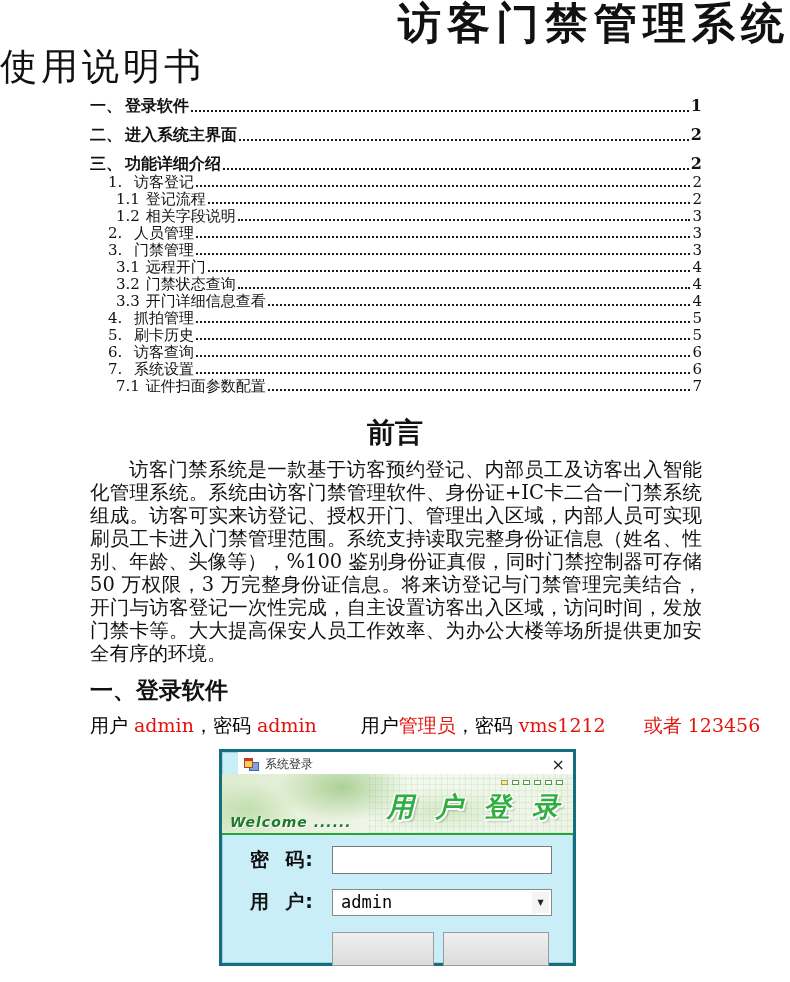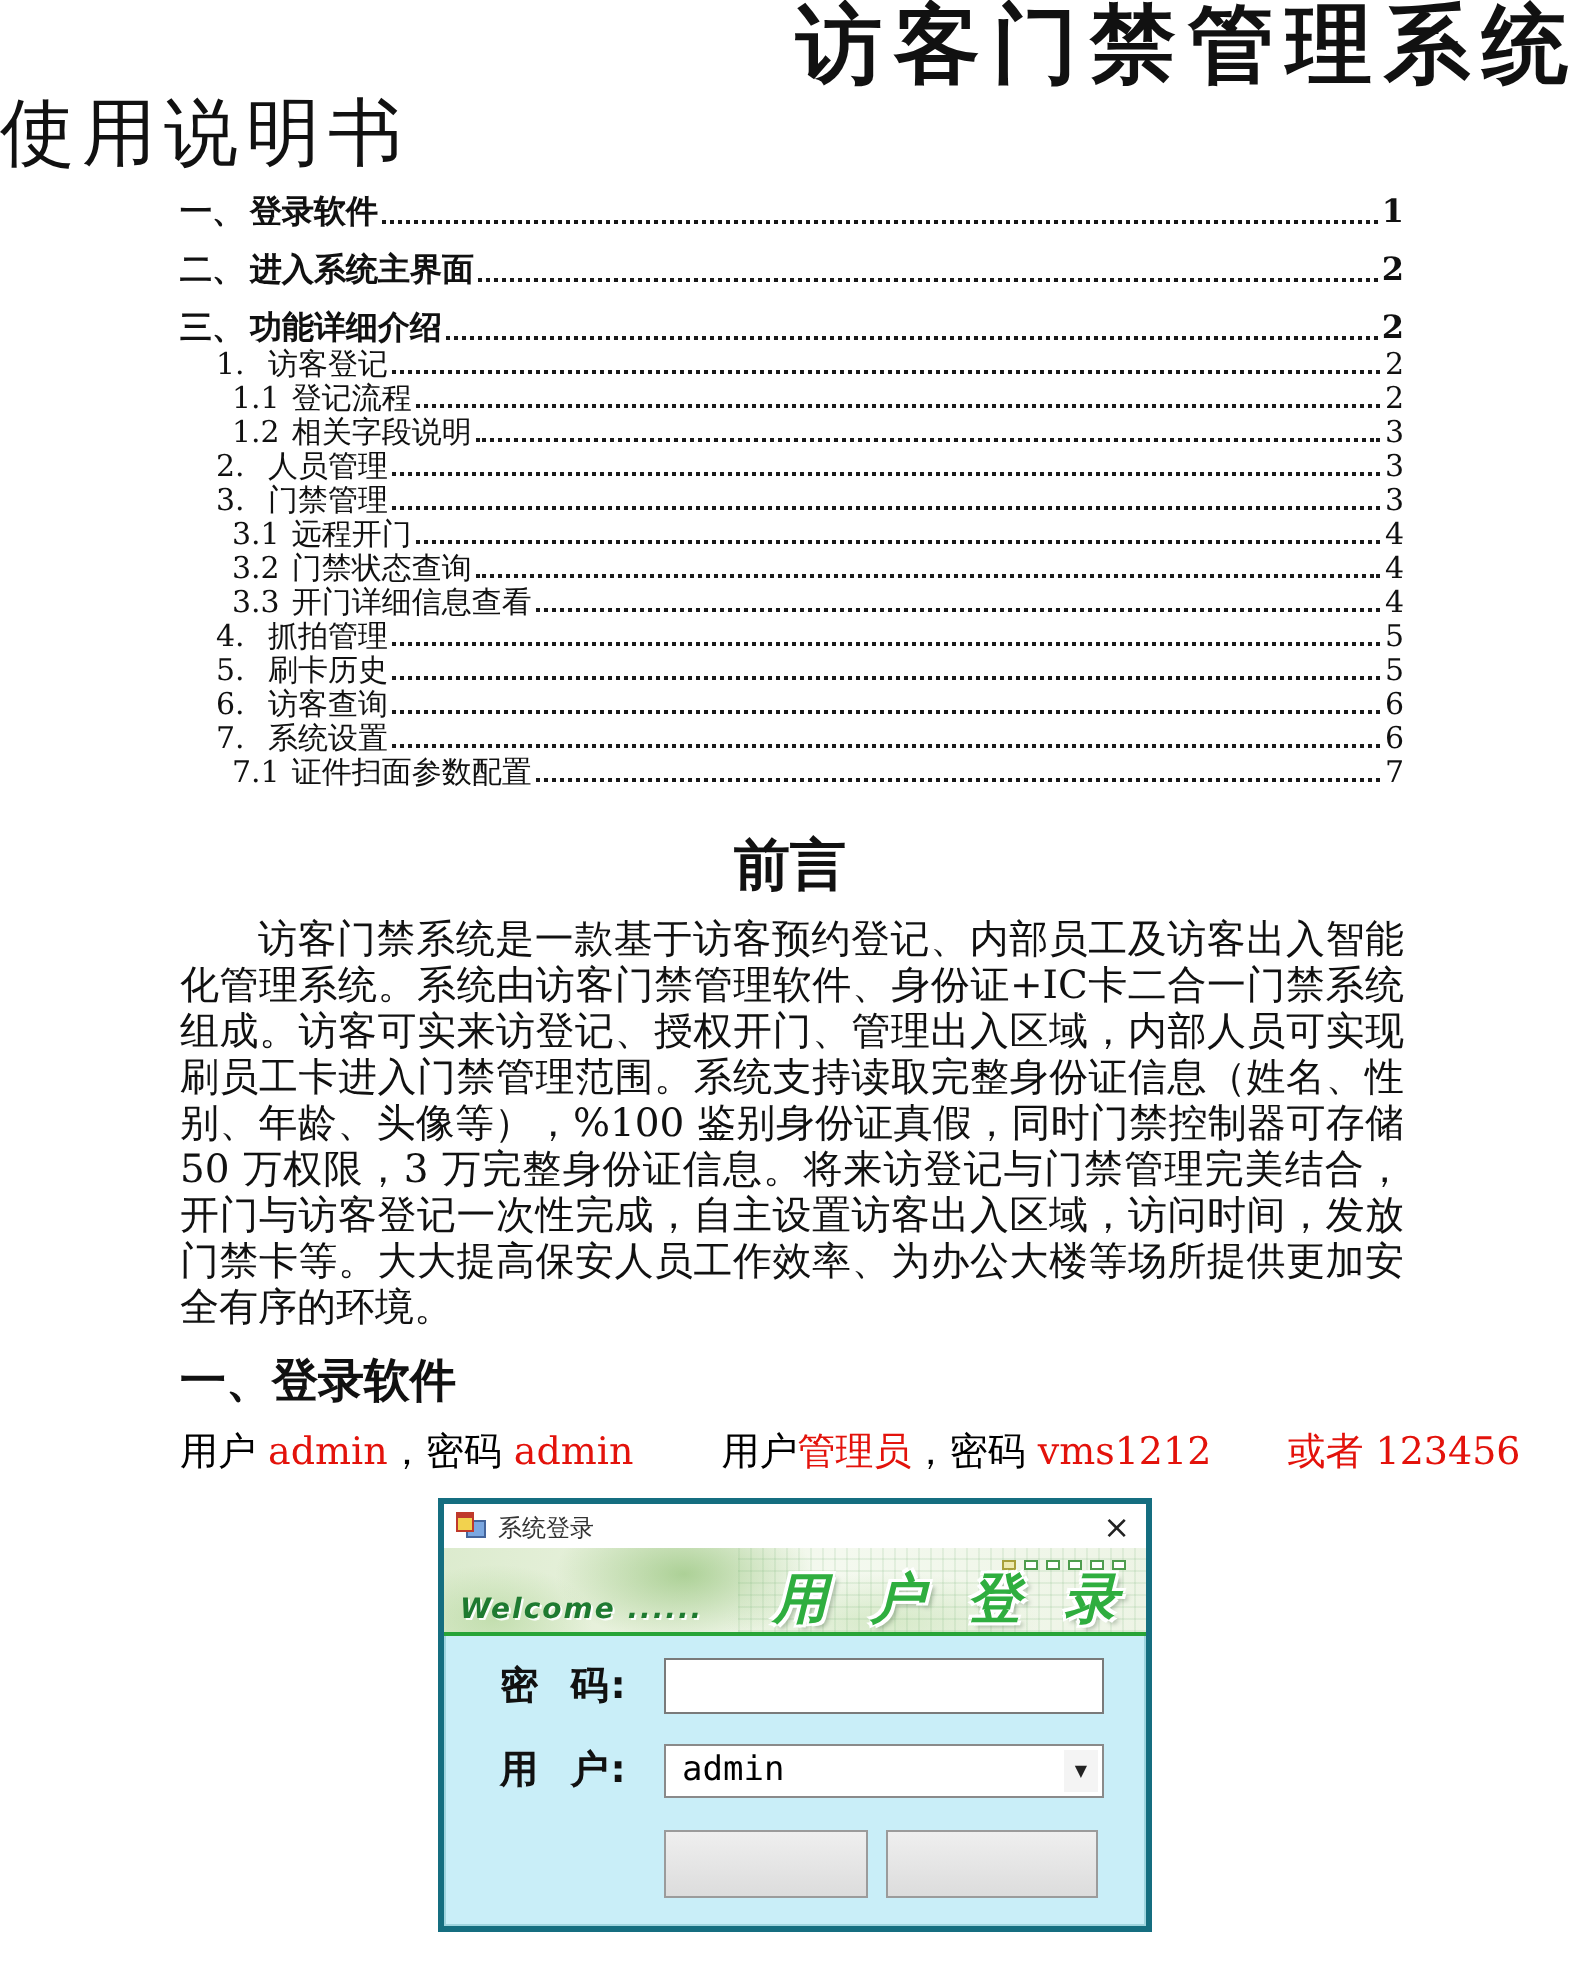--- a/index.html
+++ b/index.html
@@ -29,28 +29,28 @@
   
   .preface-heading { text-align:center; font-size:28px; font-weight:bold; margin-top:20px; }
   .preface-body { margin:6px 88px 0 90px; font-size:19.5px; line-height:23px; text-align:justify; text-indent:2em; }
 
   
   .sec-heading { margin:10px 0 0 90px; font-family:"DejaVu Sans", sans-serif; font-size:23px; font-weight:bold; }
   .credentials { margin:7px 0 0 90px; font-size:19px; white-space:pre-wrap; }
 
   
   .dialog { position:relative; margin:10px 0 0 219px; width:357px; height:217px; border:3px solid #156e80; background:#c9eef8; font-family:"DejaVu Sans", sans-serif; box-shadow:0 0 0 1px #9fd4de inset; }
-  .titlebar { height:22px; background:#ffffff; display:flex; padding:4px 8px 0 6px; }
+  .titlebar { height:22px; background:#ffffff; display:flex; align-items:center; padding:4px 8px 0 6px;margin-left:16px; }
   .win-icon { width:15px; height:13px; position:relative; margin-right:6px; flex:0 0 auto; }
   .win-icon .back { position:absolute; right:0; bottom:0; width:10px; height:9px; background:#7ba7e0; border:1px solid #44659c; }
   .win-icon .front { position:absolute; left:0; top:0; width:9px; height:10px; background:#f2d24e; border:1px solid #c0392b; border-top:3px solid #c0392b; }
   .titlebar-text { font-size:12px; color:#333; }
   .close-btn { margin-left:auto; font-size:16px; line-height:16px; color:#222; cursor:default; }
 
-  .banner { position:relative; height:44px; overflow:hidden; border-bottom:2px solid #27a437;
+  .banner { position:relative; height:61px; overflow:hidden; border-bottom:2px solid #27a437;
     background:linear-gradient(100deg,#dcebce 0%,#e9f2de 28%,#f4f9ef 55%,#edf4e5 100%); }
   .banner .grid { position:absolute; right:0; top:0; width:58%; height:100%;
     background-image:repeating-linear-gradient(0deg, rgba(120,180,120,.14) 0 1px, transparent 1px 6px),
                      repeating-linear-gradient(90deg, rgba(120,180,120,.14) 0 1px, transparent 1px 6px); }
   .banner .blob1 { position:absolute; left:55px; top:-22px; width:130px; height:70px; background:radial-gradient(ellipse at center, rgba(130,185,100,.6), rgba(130,185,100,0) 70%); }
   .banner .blob2 { position:absolute; left:-25px; top:8px; width:100px; height:55px; background:radial-gradient(ellipse at center, rgba(150,200,120,.4), rgba(150,200,120,0) 70%); }
   .banner .blob3 { position:absolute; left:140px; top:12px; width:160px; height:50px; background:radial-gradient(ellipse at center, rgba(160,205,130,.35), rgba(160,205,130,0) 70%); }
   .sq-row { position:absolute; top:6px; right:10px; display:flex; gap:4px; }
   .sq { width:7px; height:5px; background:#ffffff; border:1px solid #4e9d4e; }
   .sq.first { background:#eeeab0; border-color:#a8a03a; }

